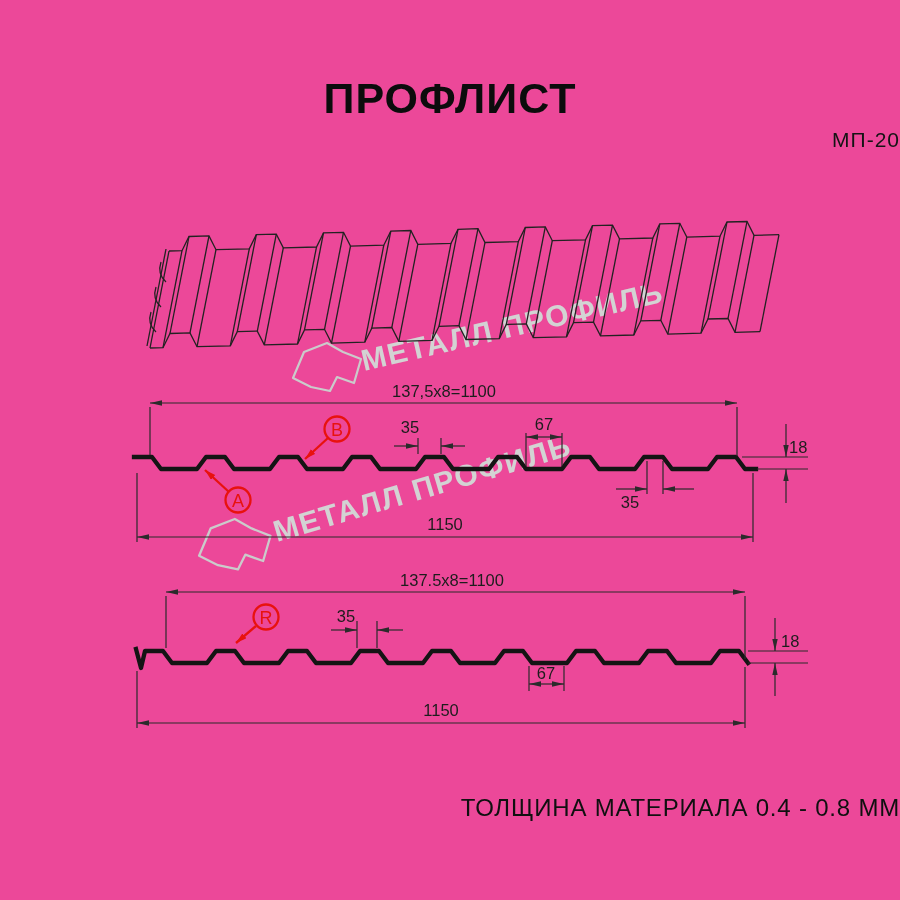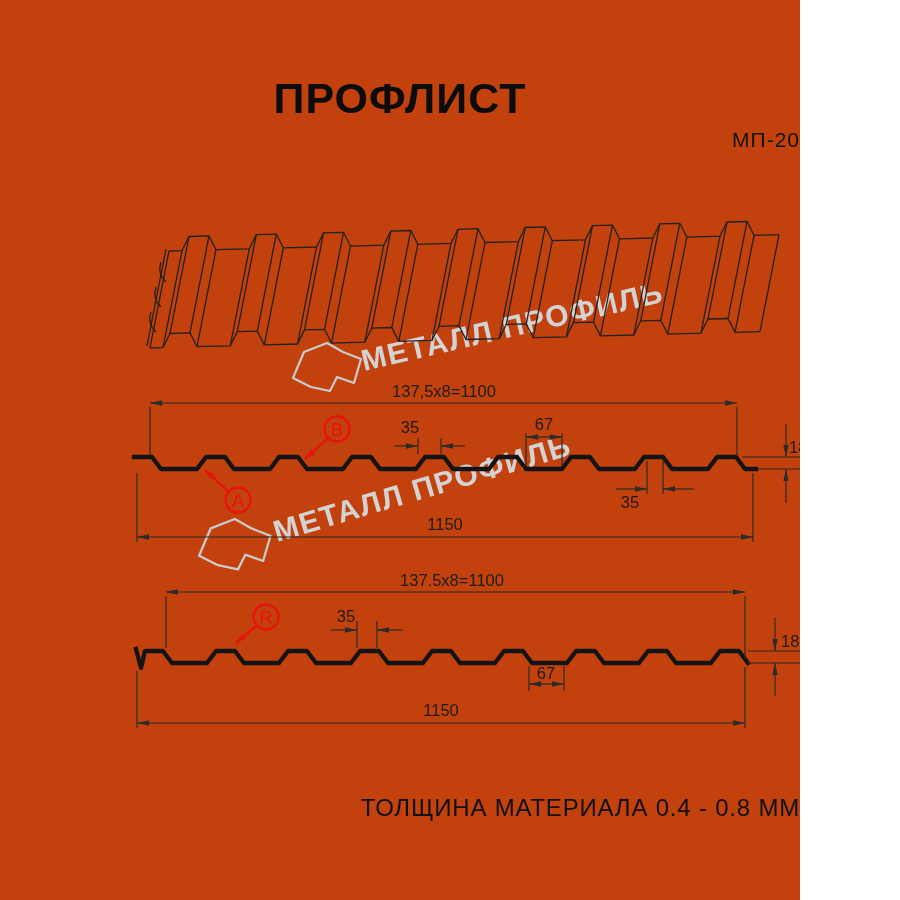--- a/index.html
+++ b/index.html
@@ -1,16 +1,16 @@
 <!DOCTYPE html>
 <html><head>
 <meta charset="utf-8">
 <style>
   html,body{margin:0;padding:0;background:#ffffff;}
-  .stage{position:relative;width:800px;height:900px;background:#c2410c;overflow:hidden;
+  .stage{position:relative;width:900px;height:900px;background:#ec4899;overflow:hidden;
          font-family:"Liberation Sans",sans-serif;}
   .title{position:absolute;top:74px;left:0;width:100%;text-align:center;
          font-size:43px;font-weight:700;letter-spacing:1px;color:#0c0c0c;}
   .subtitle{position:absolute;top:128px;left:0;width:100%;text-align:right;
          font-size:21px;font-weight:400;letter-spacing:1px;color:#141414;}
   .footer{position:absolute;top:794px;left:0;width:100%;text-align:right;
          font-size:24px;font-weight:400;letter-spacing:0.8px;color:#101010;}
   svg{position:absolute;top:0;left:0;}
   .dim{stroke:#2b2b2b;stroke-width:1.2;fill:none;}
   .dimtxt{font-size:16.5px;fill:#1d1d1d;font-family:"Liberation Sans",sans-serif;}

